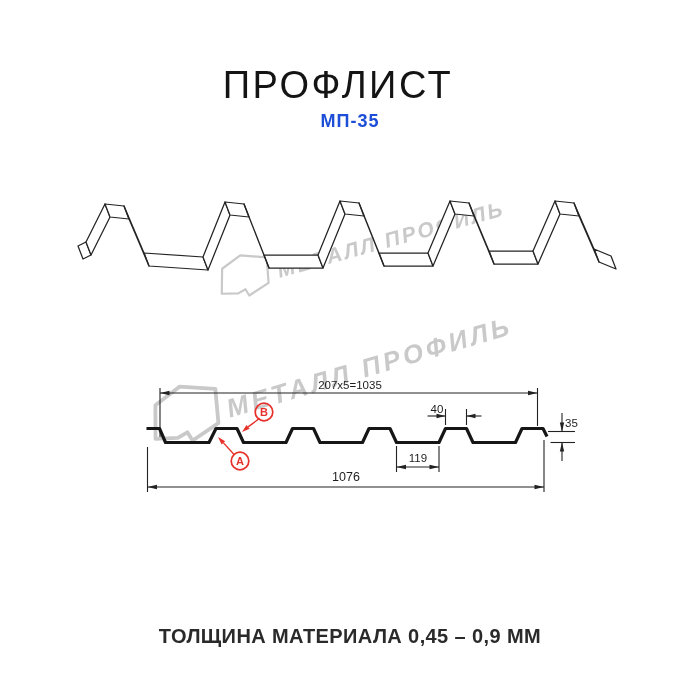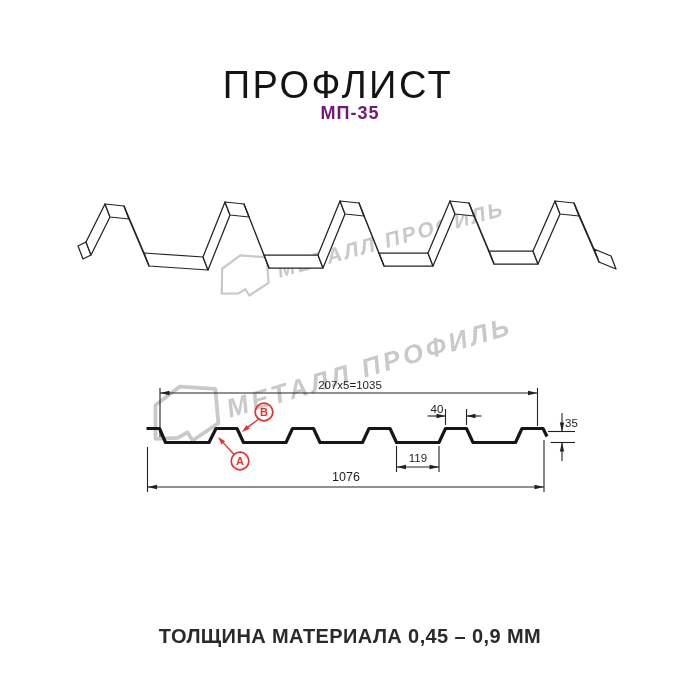--- a/index.html
+++ b/index.html
@@ -1,21 +1,21 @@
 <!DOCTYPE html>
 <html style="--accent: #e8302a; --line: #222222; --wm: #c9c9c9;"><head>
 <meta charset="utf-8">
 <style>
   html,body{margin:0;padding:0;background:#fff;}
   .canvas{position:relative;width:700px;height:700px;background:#fff;overflow:hidden;
           font-family:"Liberation Sans",sans-serif;}
   .title{position:absolute;top:66px;left:0;width:676px;text-align:center;
          font-size:38px;font-weight:400;letter-spacing:2.5px;color:#141414;line-height:1;}
-  .subtitle{position:absolute;top:104px;left:0;width:700px;text-align:center;
-         font-size:18px;font-weight:700;letter-spacing:1px;color:#701a75;line-height:1;}
+  .subtitle{position:absolute;top:112px;left:0;width:700px;text-align:center;
+         font-size:18px;font-weight:700;letter-spacing:1px;color:#1d4ed8;line-height:1;}
   .footer-note{position:absolute;top:624px;left:0;width:700px;text-align:center;
          font-size:20px;font-weight:700;letter-spacing:0.4px;color:#2a2a2a;line-height:1.2;}
   svg{position:absolute;left:0;top:0;}
   .thin{stroke:var(--line);stroke-width:1.1;fill:none;}
   .thick{stroke:#161616;stroke-width:3.2;fill:none;stroke-linejoin:round;}
   .ah{fill:var(--line);stroke:none;}
   .dimtxt{fill:#1d1d1d;font-size:11.5px;font-weight:400;}
   .dimtxt-b{fill:#1d1d1d;font-size:12.5px;font-weight:400;}
   .red-line{stroke:var(--accent);stroke-width:1.4;fill:none;}
   .red-circle{stroke:var(--accent);stroke-width:1.7;fill:none;}

